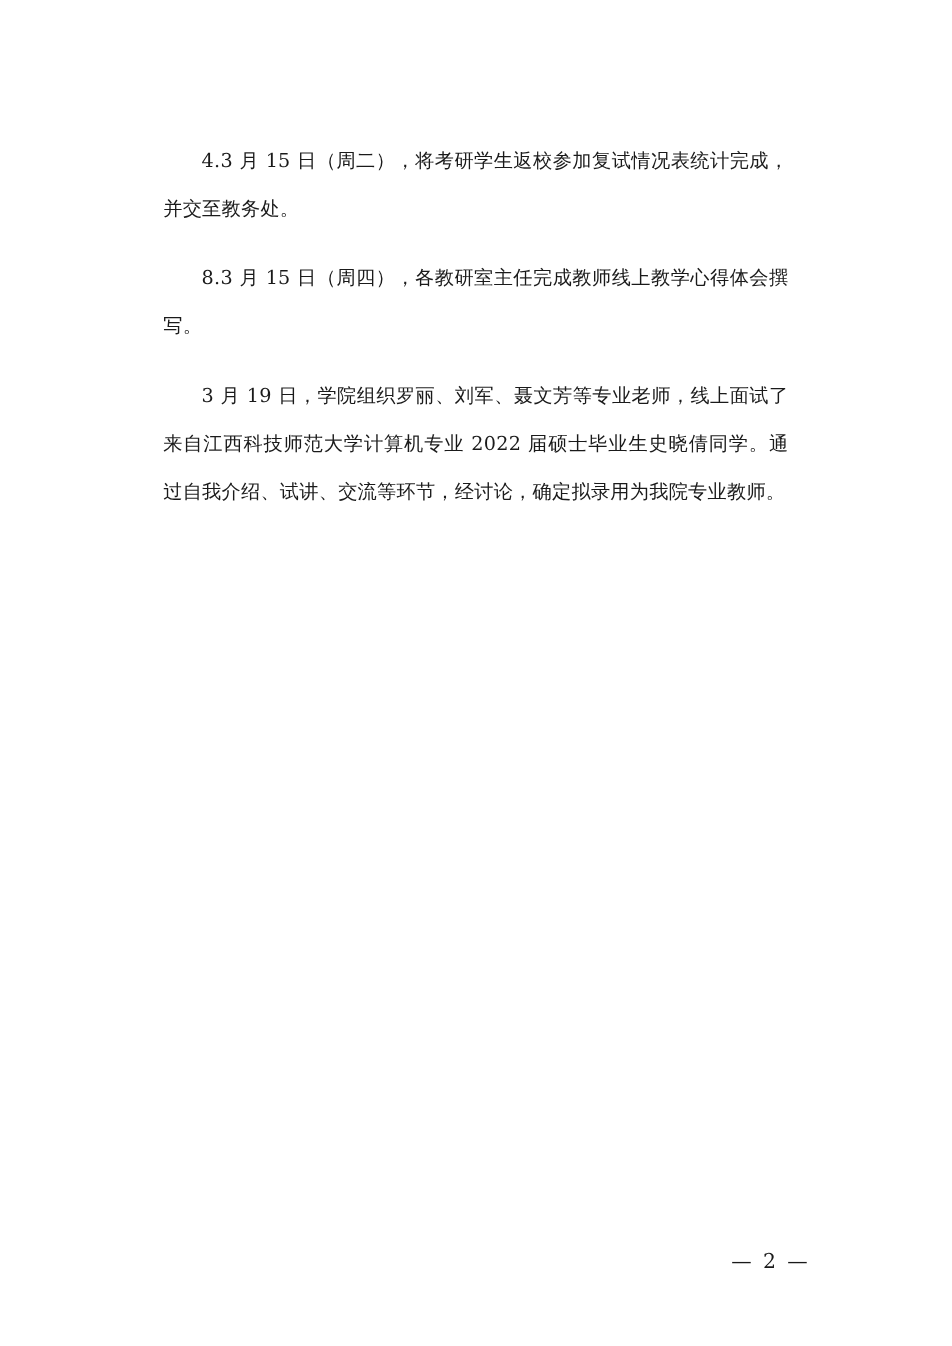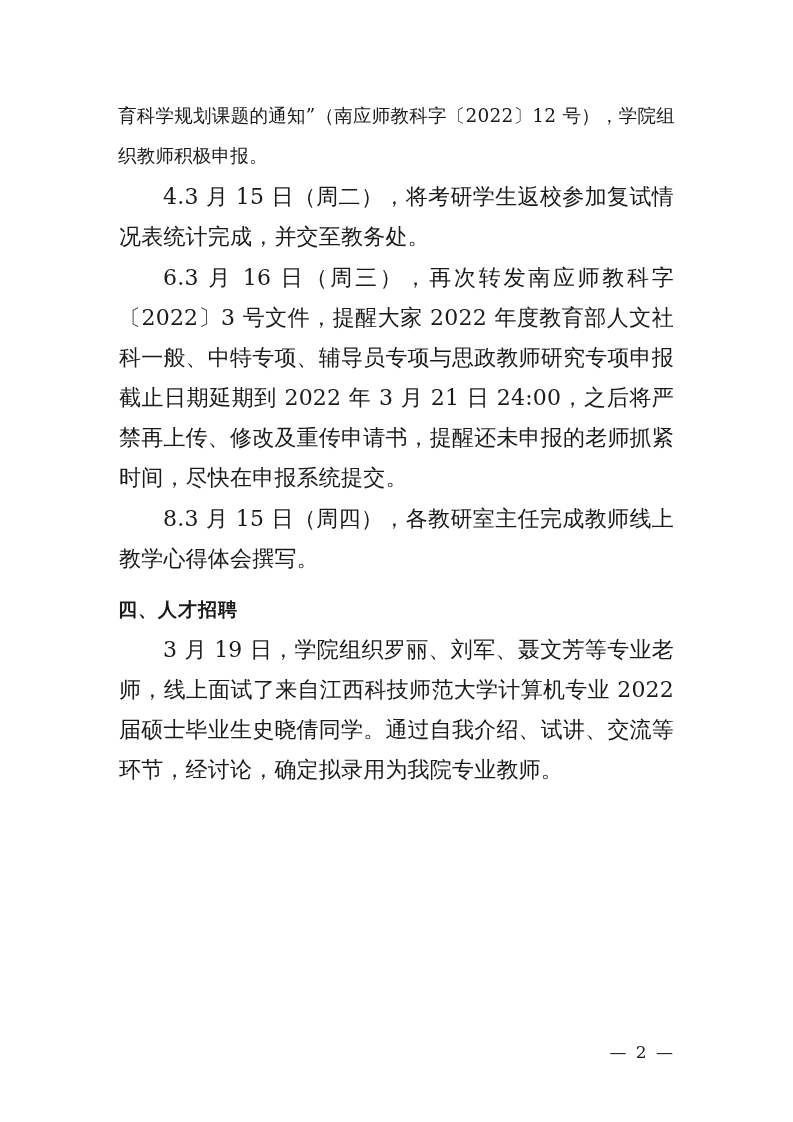--- a/index.html
+++ b/index.html
@@ -24,23 +24,23 @@
     padding: 96px 118px 60px 118px;
   }
   .body-text {
     font-size: 18.5px;
     line-height: 40px;
     text-align: justify;
     text-justify: inter-ideograph;
     letter-spacing: 0.2px;
   }
   p.para {
-    margin: 1px;
+    margin: 18px;
     text-indent: 2em;
-    font-size: 22px;
+    font-size: 16px;
     line-height: 40px;
     text-align: justify;
     text-justify: inter-ideograph;
   }
   p.cont {
     margin: 0;
     text-indent: 0;
     font-size: 18.5px;
     line-height: 40px;
     text-align: justify;
@@ -66,33 +66,30 @@
     color: #1a1a1a;
   }
 </style>
 </head>
 <body>
 
 <div class="page">
 
   <div class="body-text">
 
-    <p class="cont">育科学规划课题的通知”（南应师教科字〔2022〕12 号），学院组织教师积极申报。</p>
 
     <p class="para">4.3 月 15 日（周二），将考研学生返校参加复试情况表统计完成，并交至教务处。</p>
 
 
-    <p class="para">6.3 月 16 日（周三），再次转发南应师教科字〔2022〕3 号文件，提醒大家 2022 年度教育部人文社科一般、中特专项、辅导员专项与思政教师研究专项申报截止日期延期到 2022 年 3 月 21 日 24:00，之后将严禁再上传、修改及重传申请书，提醒还未申报的老师抓紧时间，尽快在申报系统提交。</p>
 
 
     <p class="para">8.3 月 15 日（周四），各教研室主任完成教师线上教学心得体会撰写。</p>
 
 
 
-    <h2 class="heading">四、人才招聘</h2>
 
     <p class="para">3 月 19 日，学院组织罗丽、刘军、聂文芳等专业老师，线上面试了来自江西科技师范大学计算机专业 2022 届硕士毕业生史晓倩同学。通过自我介绍、试讲、交流等环节，经讨论，确定拟录用为我院专业教师。</p>
 
   </div>
 
   <div class="footer">— 2 —</div>
 
 </div>
 
 </body></html>

